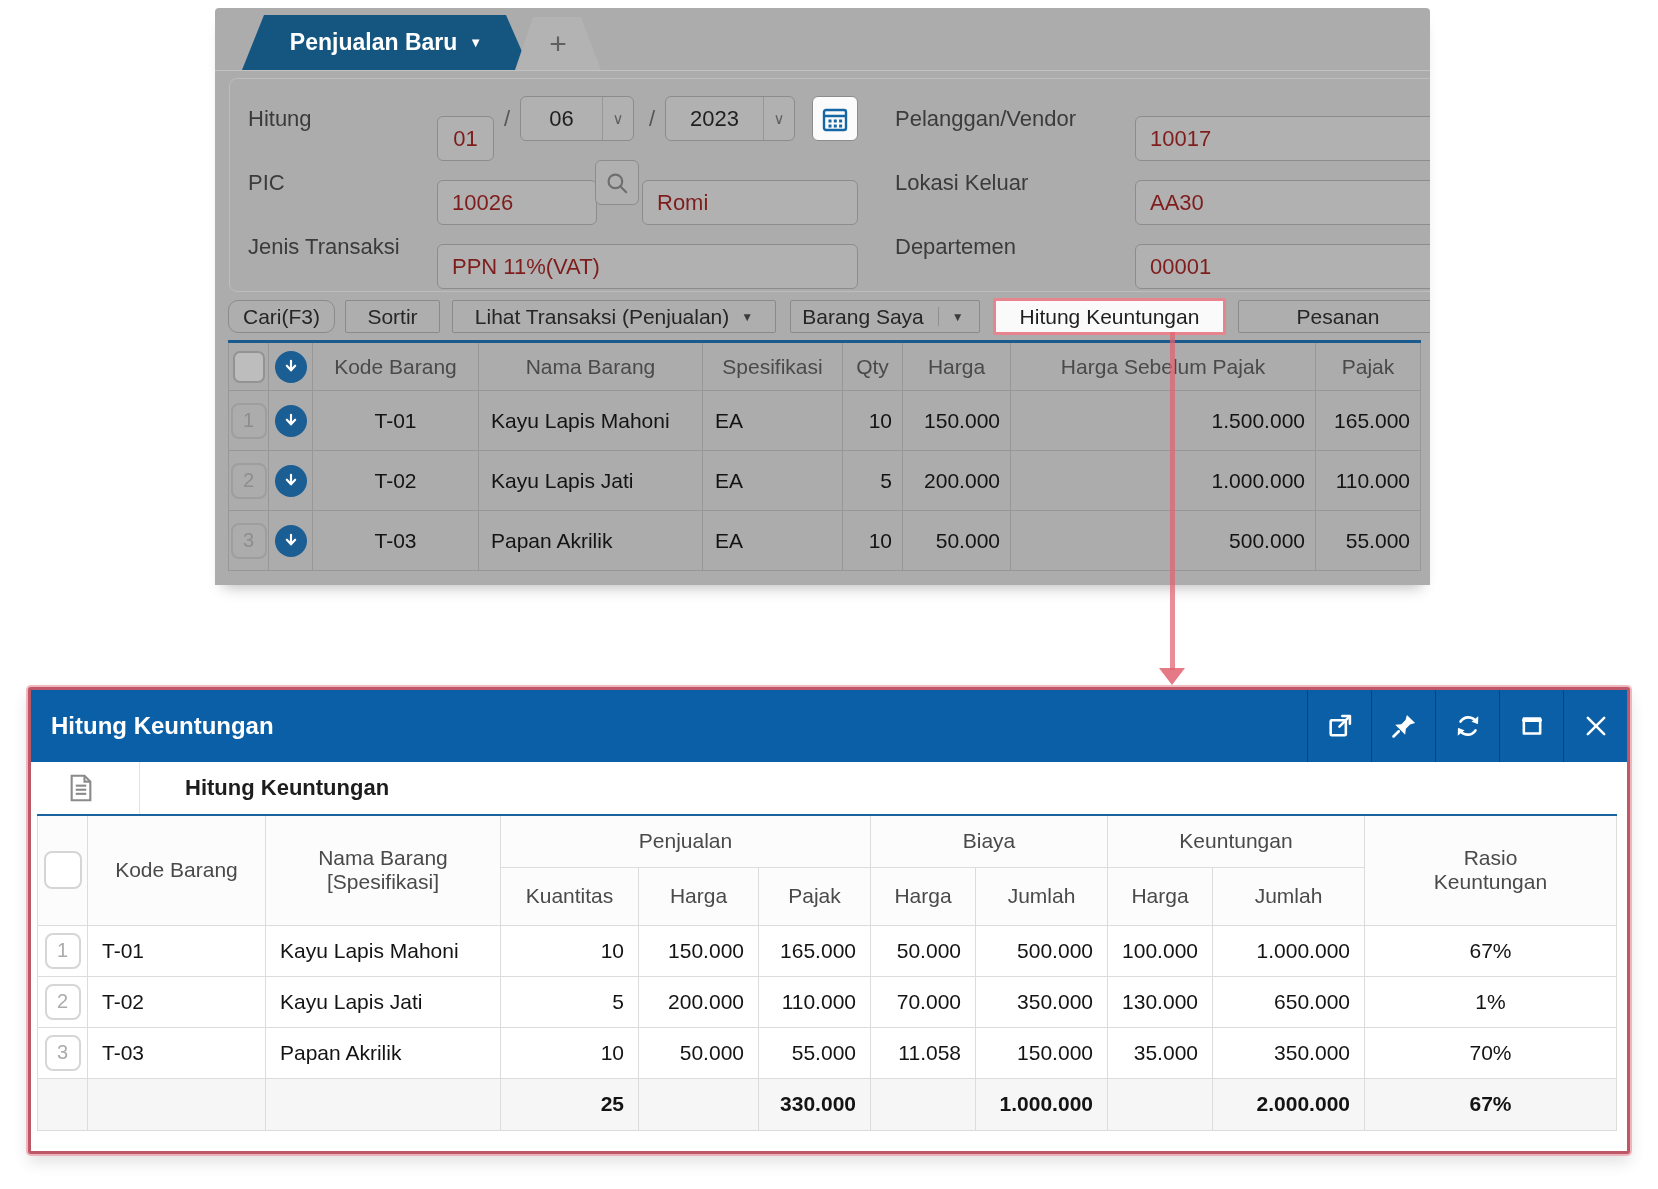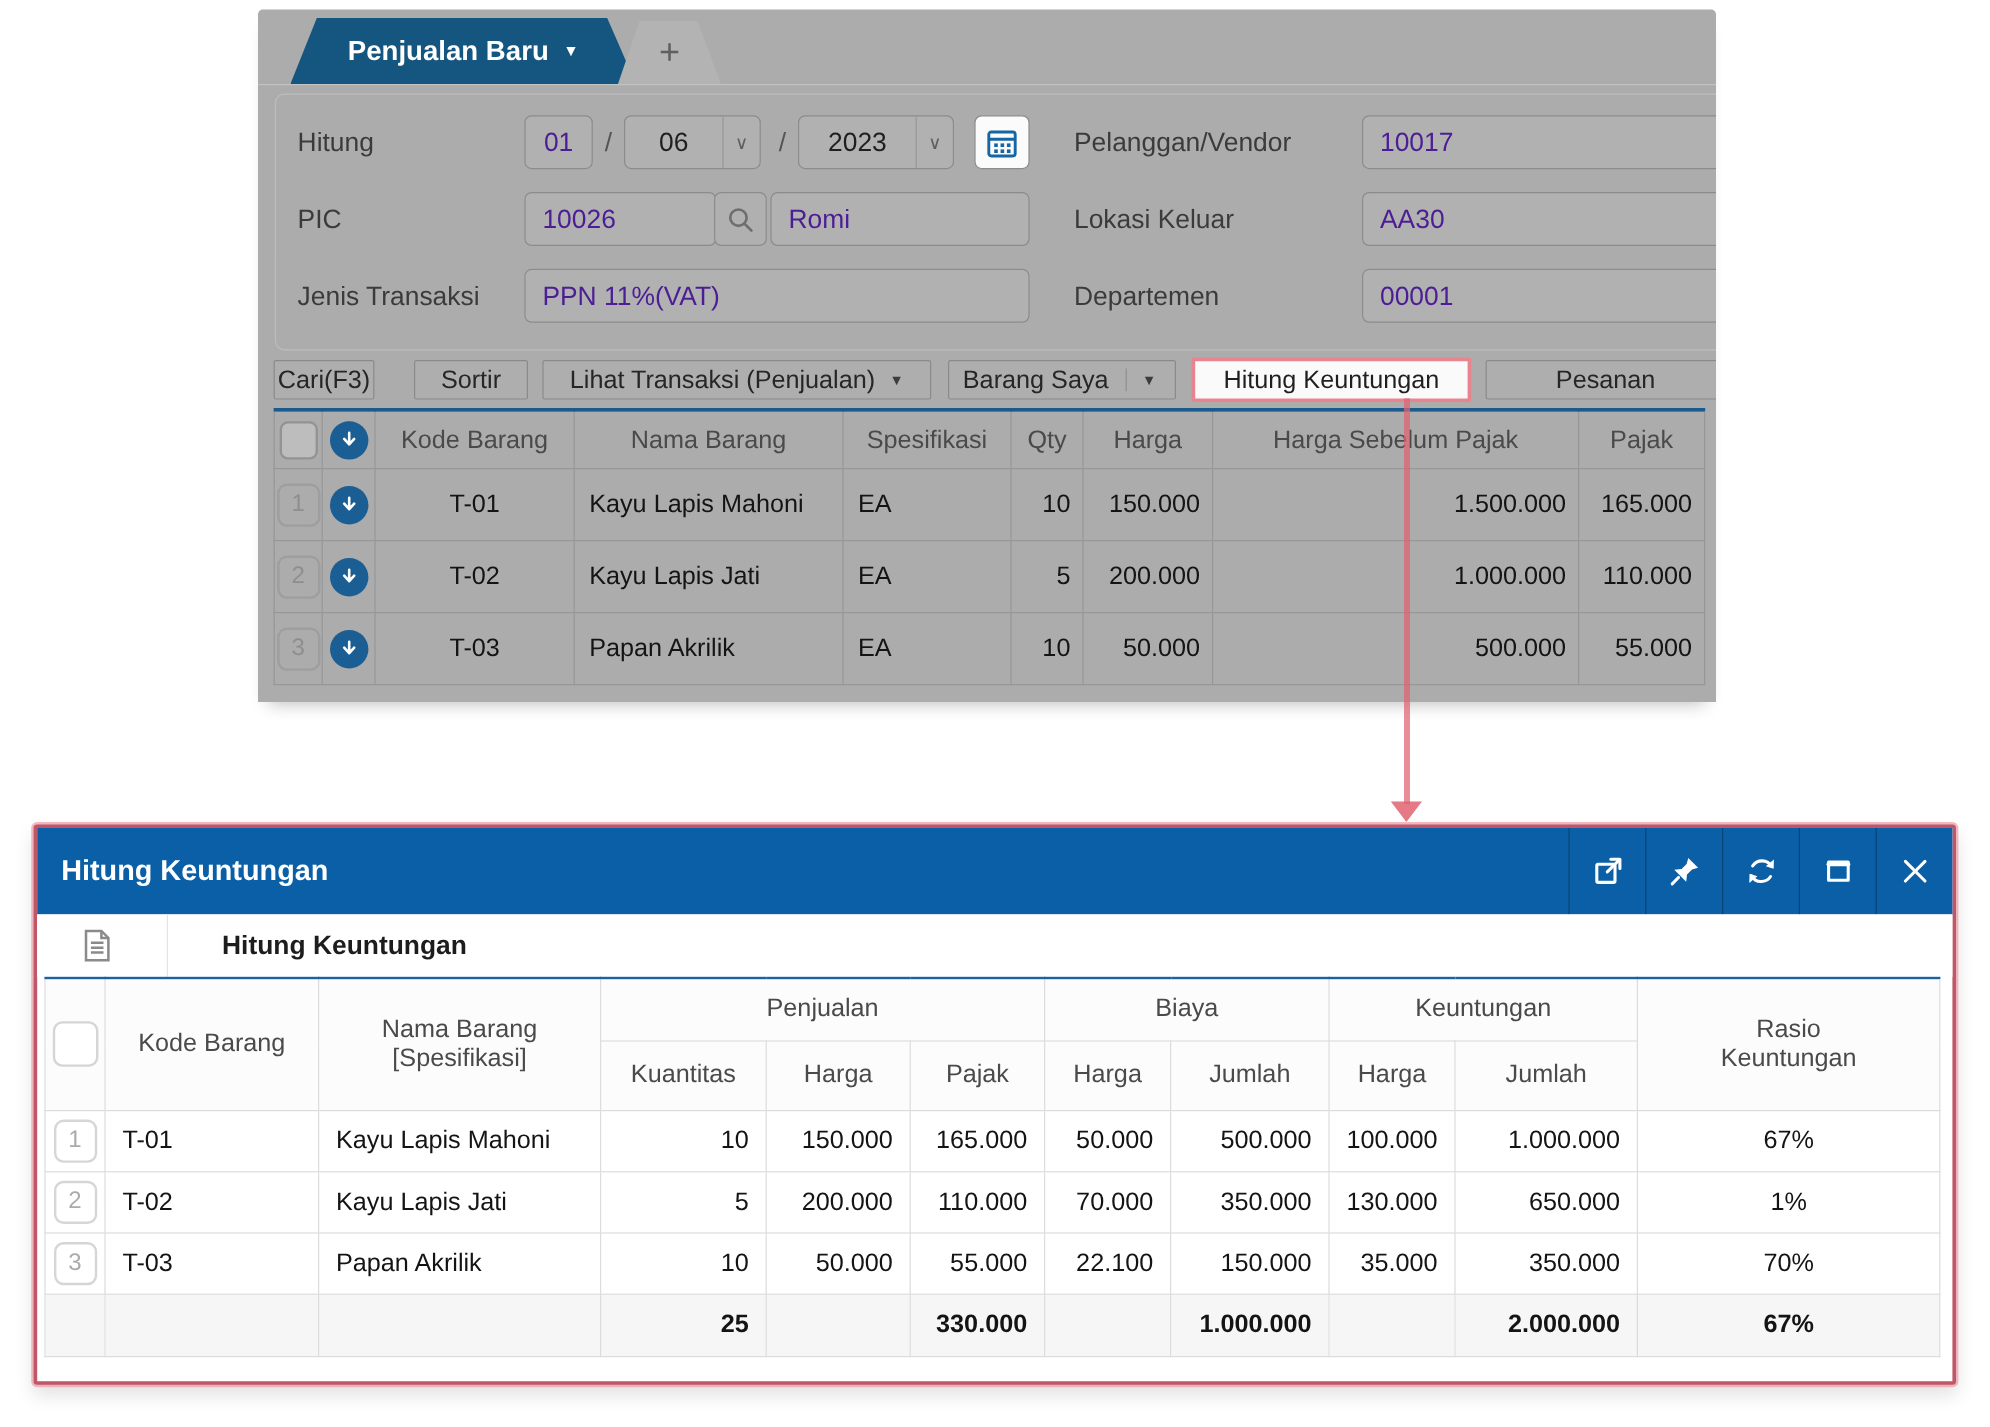--- a/index.html
+++ b/index.html
@@ -15,21 +15,21 @@
               display:flex;align-items:center;justify-content:center;color:#fff;font-size:23px;font-weight:600;margin-top:37px;}
   .tab-caret{font-size:13px;margin-left:12px;line-height:1;}
   .tab-add{position:absolute;left:300px;bottom:0;width:86px;height:53px;background:#B3B3B3;
            clip-path:polygon(18px 0,calc(100% - 20px) 0,100% 100%,0 100%);
            filter:drop-shadow(0 0 1px #8f8f8f);
            display:flex;align-items:center;justify-content:center;color:#606060;font-size:30px;font-weight:300;}
   .form-inset{position:absolute;left:14px;top:70px;right:-8px;height:212px;
               border:1px solid #BDBDBD;border-radius:8px;}
   .flabel{position:absolute;height:45px;display:flex;align-items:center;font-size:22px;color:#3b3b3b;}
   .finput{position:absolute;height:45px;background:#B1B1B1;border:1px solid #8C8C8C;border-radius:6px;
-          display:flex;align-items:center;font-size:22px;color:#4c1d95;padding:0 0 0 14px;box-sizing:border-box;}
+          display:flex;align-items:center;font-size:22px;color:#7f1d1d;padding:0 0 0 14px;box-sizing:border-box;margin-top:20px;}
   .finput.centered{justify-content:center;padding:0;}
   .slash{position:absolute;height:45px;display:flex;align-items:center;justify-content:center;
          font-size:22px;color:#555;}
   .combo{position:absolute;height:45px;background:#B1B1B1;border:1px solid #8C8C8C;border-radius:6px;
          display:flex;align-items:stretch;box-sizing:border-box;font-size:22px;color:#1f1f1f;}
   .combo .val{flex:1;display:flex;align-items:center;justify-content:center;}
   .combo .cdiv{width:1px;background:#979797;}
   .combo .chev{width:30px;display:flex;align-items:center;justify-content:center;font-size:15px;color:#5e5e5e;}
   .sqbtn{position:absolute;height:45px;border:1px solid #8C8C8C;border-radius:6px;
          display:flex;align-items:center;justify-content:center;box-sizing:border-box;cursor:pointer;}
@@ -159,21 +159,21 @@
     </div>
     <div class="finput" style="left:427px;top:152px;width:216px;">Romi</div>
     <div class="flabel" style="left:680px;top:152px;">Lokasi Keluar</div>
     <div class="finput" style="left:920px;top:152px;width:312px;">AA30</div>
 
     <div class="flabel" style="left:33px;top:216px;">Jenis Transaksi</div>
     <div class="finput" style="left:222px;top:216px;width:421px;">PPN 11%(VAT)</div>
     <div class="flabel" style="left:680px;top:216px;">Departemen</div>
     <div class="finput" style="left:920px;top:216px;width:312px;">00001</div>
 
-    <div class="tbtn" style="left:13px;width:84px;">Cari(F3)</div>
+    <div class="tbtn" style="left:13px;width:107px;border-radius:10px;">Cari(F3)</div>
     <div class="tbtn" style="left:130px;width:95px;">Sortir</div>
     <div class="tbtn" style="left:237px;width:324px;">
       <span>Lihat Transaksi (Penjualan)</span>
       <span class="bcaret">▼</span>
     </div>
     <div class="tbtn" style="left:575px;width:190px;">
       <span>Barang Saya</span>
       <span class="bdiv"></span>
       <span class="bcaret">▼</span>
     </div>
@@ -376,21 +376,21 @@
             <td class="a-r">650.000</td>
             <td class="a-c">1%</td>
           </tr>
           <tr>
             <td class="cbcol2"><span class="rn rn-light">3</span></td>
             <td class="a-l">T-03</td>
             <td class="a-l">Papan Akrilik</td>
             <td class="a-r">10</td>
             <td class="a-r">50.000</td>
             <td class="a-r">55.000</td>
-            <td class="a-r">22.100</td>
+            <td class="a-r">11.058</td>
             <td class="a-r">150.000</td>
             <td class="a-r">35.000</td>
             <td class="a-r">350.000</td>
             <td class="a-c">70%</td>
           </tr>
           <tr class="totals">
             <td class="cbcol2"></td>
             <td class="a-l"></td>
             <td class="a-l"></td>
             <td class="a-r">25</td>

